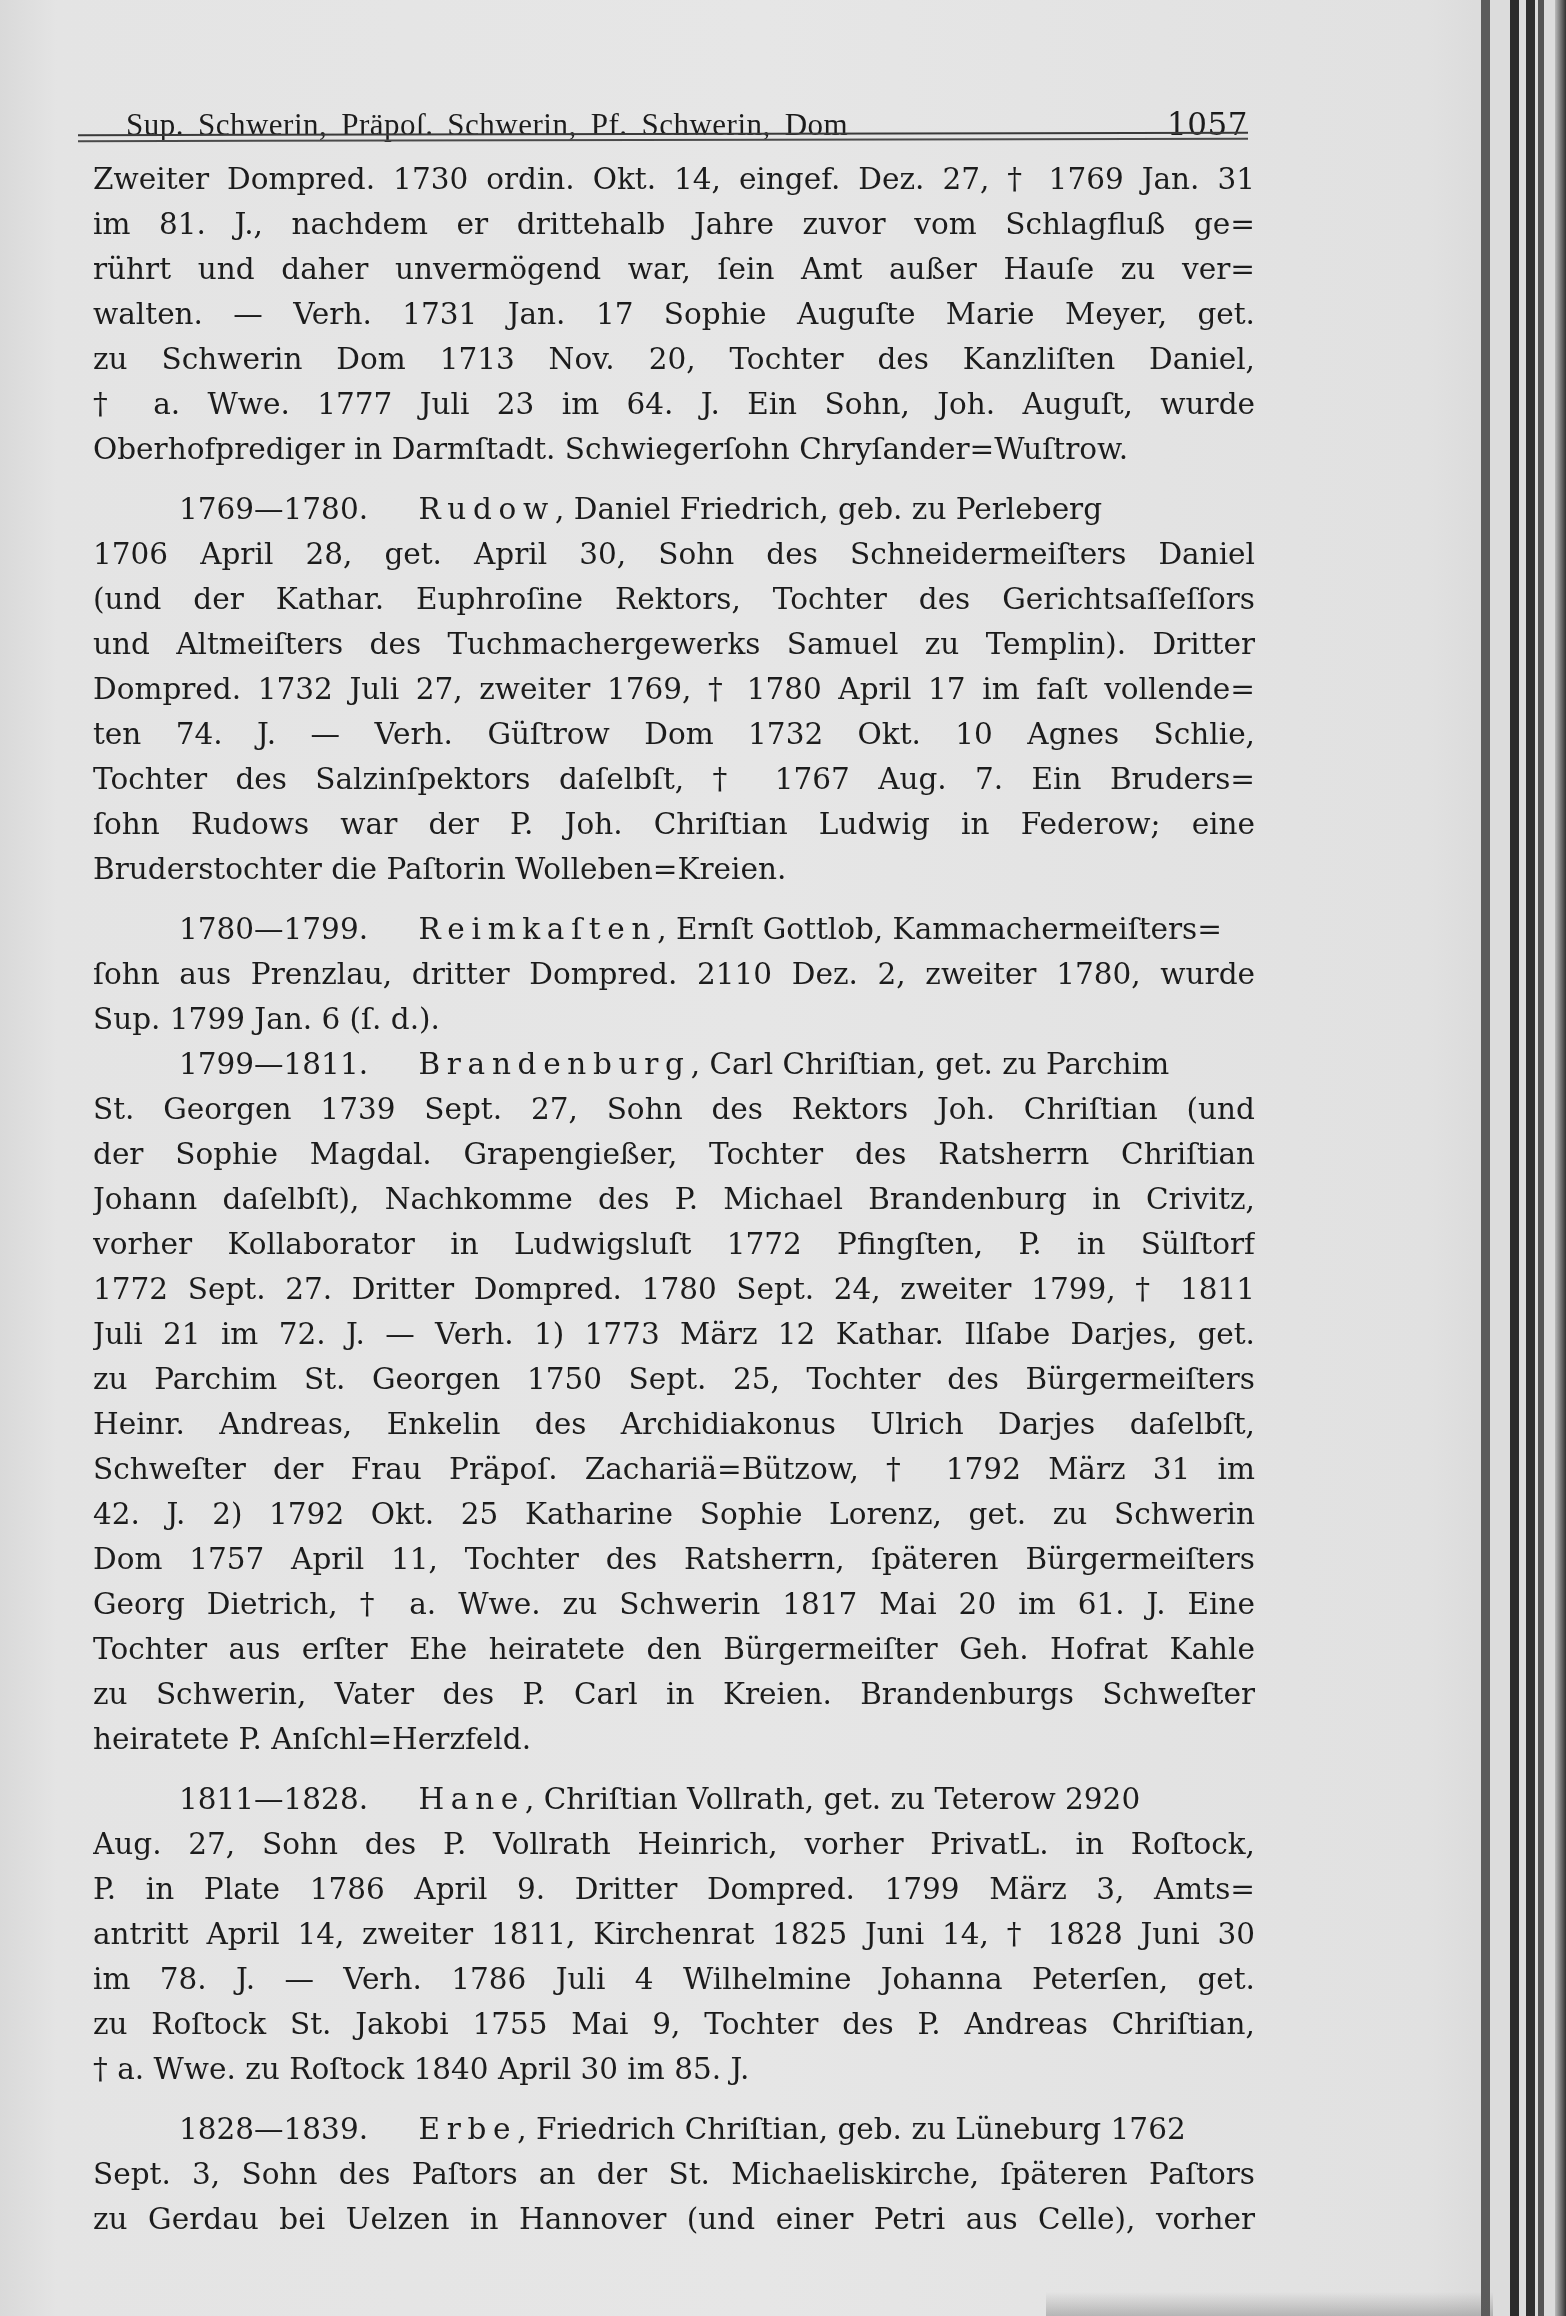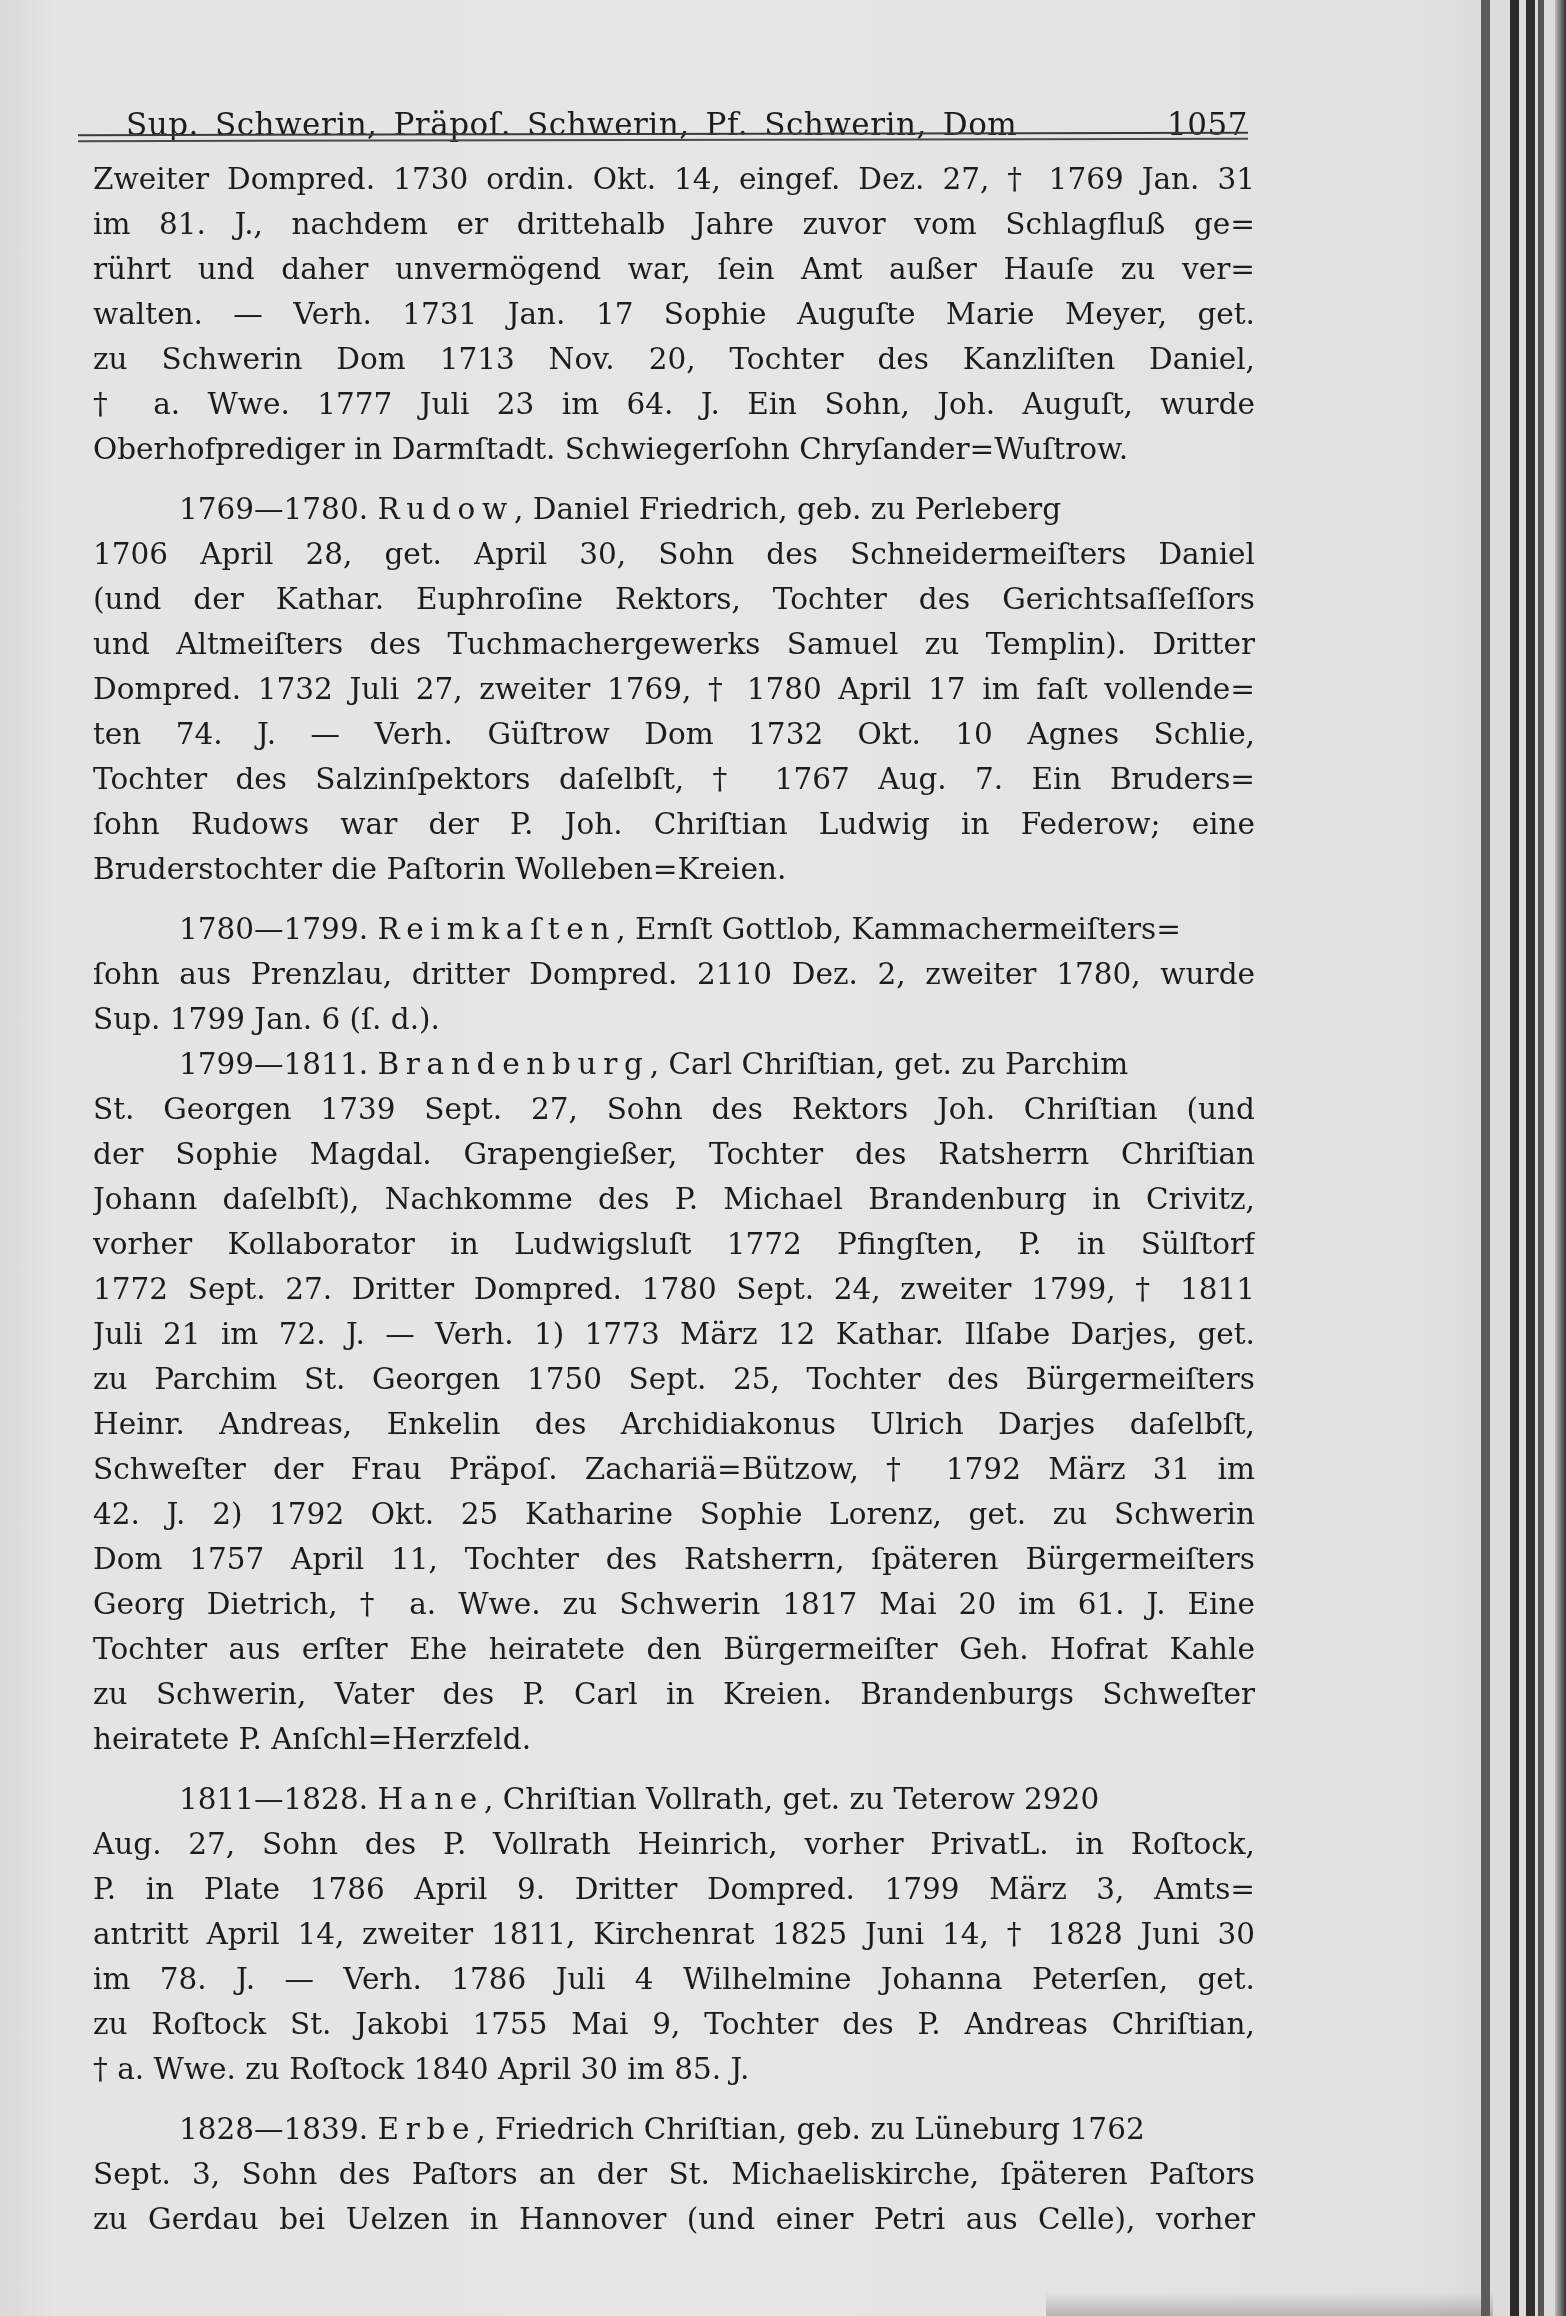--- a/index.html
+++ b/index.html
@@ -12,37 +12,37 @@
   }
   .page {
     position: absolute; left: 0; top: 0; width: 1566px; height: 2317px;
     background: linear-gradient(90deg, #d9d9d9 0px, #e4e4e4 57px, #e6e6e6 761px, #e1e1e1 1427px, #dcdcdc 1474px);
   }
   .header {
     position: absolute; left: 126px; top: 74px; width: 1122px; height: 48px;
     display: flex; justify-content: space-between; align-items: baseline;
     font-size: 31px; letter-spacing: 0.5px;
   }
-  .header .running-title { word-spacing: 5.7px; }
+  .header .running-title { word-spacing: 5.7px; font-family: Liberation Serif, serif; }
   .header .page-number { font-size: 31px; margin-top: 32px; }
   .rule-top { position: absolute; left: 78px; top: 133px; width: 1170px; height: 1.9px; background: #3a3a3a; transform: rotate(-0.12deg); }
   .rule-bottom { position: absolute; left: 78px; top: 139px; width: 1170px; height: 1.9px; background: #4a4a4a; transform: rotate(-0.12deg); }
   .body-text {
     position: absolute; left: 93px; top: 157px; width: 1162px;
     font-size: 29.5px; line-height: 45px;
   }
   .line {
     display: block; height: 45px; white-space: nowrap;
     text-align: justify; text-align-last: justify;
     overflow: hidden;
   }
   .line.last { text-align-last: left; }
   .line.indent { padding-left: 86px; }
   .spacer { display: block; height: 15px; }
-  .spaced { letter-spacing: 6.7px; }
+  .spaced { letter-spacing: 6.7px; margin-left: 41px; }
   .binding { position: absolute; top: 0; height: 2317px; }
   .b1 { left: 1481px; width: 8.6px; background: #5c5c5c; }
   .b2 { left: 1510px; width: 8.6px; background: #2b2b2b; }
   .b3 { left: 1526px; width: 8.6px; background: #2e2e2e; }
   .b4 { left: 1538px; width: 5.7px; background: #555; }
   .b5 { left: 1555px; width: 11.4px; background: linear-gradient(90deg,#bbb,#333); }
   .bottom-shadow { position: absolute; left: 1046px; top: 2292px; width: 447px; height: 25px;
     background: linear-gradient(180deg, rgba(0,0,0,0), rgba(90,90,90,0.35)); }
 </style>
 </head>

